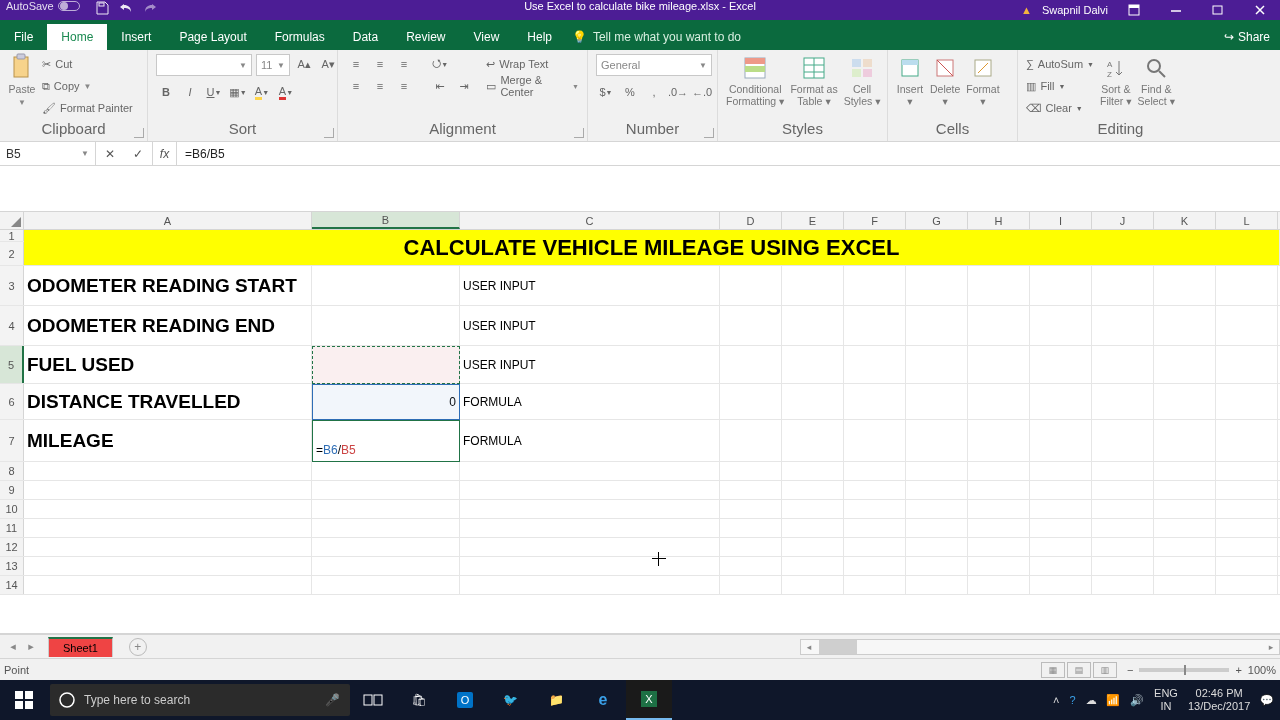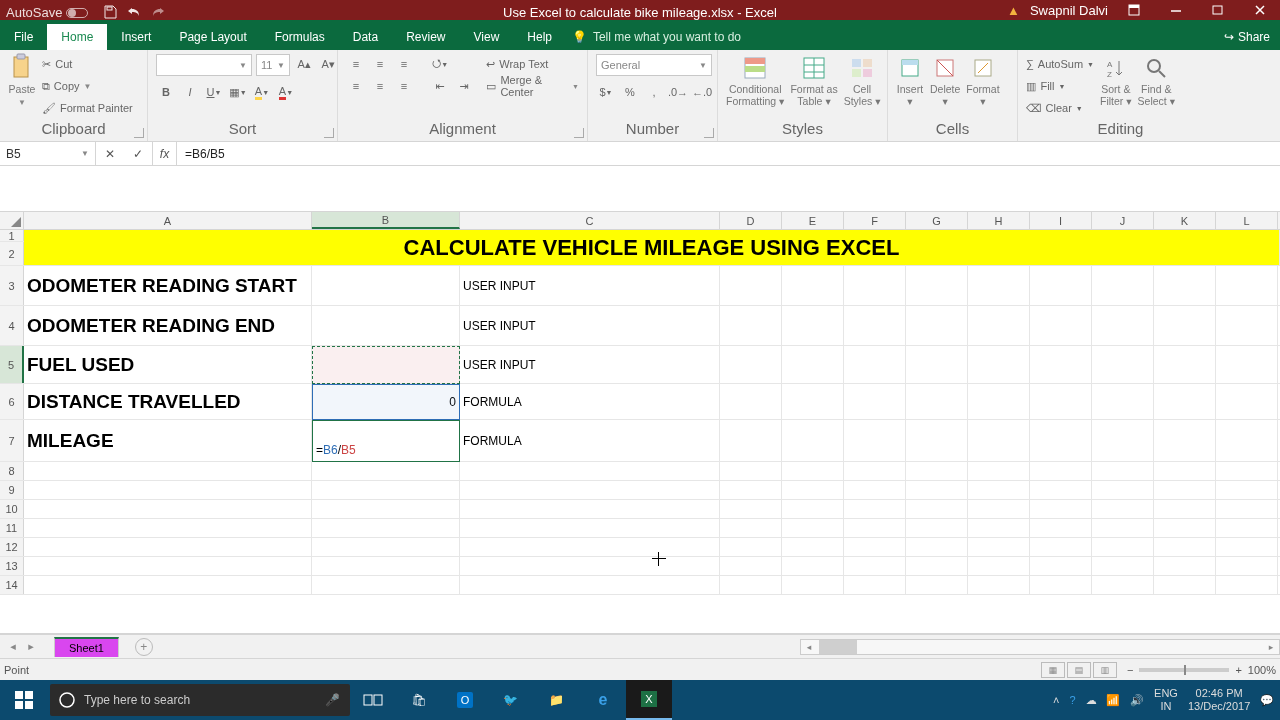--- a/index.html
+++ b/index.html
@@ -1,18 +1,18 @@
 <!DOCTYPE html>
 <html><head>
 <meta charset="utf-8">
 <style>
 *{box-sizing:border-box;margin:0;padding:0;font-family:"Segoe UI",Tahoma,sans-serif;user-select:none}
 html,body{width:1280px;height:720px;overflow:hidden;background:#fff}
 
-.titlebar{height:20px;background:#7f1d1d;color:#fff;display:flex;align-items:flex-end;font-size:13px;position:relative}
+.titlebar{height:20px;background:#4c1d95;color:#fff;display:flex;align-items:flex-start;font-size:11px;position:relative}
 .titlebar .autosave{margin-left:6px;opacity:.85;display:flex;align-items:center;gap:4px}
 .titlebar .autosave .toggle{width:22px;height:10px;border:1px solid #fff;border-radius:6px;position:relative;opacity:.75}
 .titlebar .autosave .toggle::after{content:"";position:absolute;left:1px;top:0;width:8px;height:8px;background:#fff;border-radius:50%}
 .titlebar .qat{display:flex;gap:8px;margin-left:14px;align-items:center}
 .titlebar .qat .qbtn{width:16px;height:16px;display:flex;align-items:center;justify-content:center;opacity:.9}
 .titlebar .title-center{position:absolute;left:50%;transform:translateX(-50%);white-space:nowrap}
 .titlebar .title-right{margin-left:auto;display:flex;align-items:center;gap:10px;padding-right:4px}
 .titlebar .winbtn{width:32px;height:20px;display:flex;align-items:center;justify-content:center}
 .titlebar svg{display:block}
 
@@ -73,34 +73,34 @@
 .editcell{position:absolute;border:1.5px solid #217346;background:#fff;font-size:12px;padding:1px 3px;display:flex;align-items:center}
 .editcell .ref{color:#2e6db5}
 .editcell .curref{color:#c44}
 .cursor-cross{position:absolute;width:14px;height:14px;pointer-events:none}
 .cursor-cross::before,.cursor-cross::after{content:"";position:absolute;background:#000}
 .cursor-cross::before{left:6px;top:0;width:1px;height:14px}
 .cursor-cross::after{top:6px;left:0;height:1px;width:14px}
 
 .sheettabs{height:24px;display:flex;align-items:center;background:#f1f1f1;border-top:1px solid #d5d5d5;font-size:11px}
 .sheettabs .nav{width:44px;display:flex;justify-content:space-around;color:#888;padding:0 4px}
-.sheettabs .stab{padding:3px 14px;background:#d946ef;border:1px solid #ccc;border-bottom:none;border-top:2px solid #217346;margin-left:10px}
+.sheettabs .stab{padding:3px 14px;background:#ef4444;border:1px solid #ccc;border-bottom:none;border-top:2px solid #217346;margin-left:4px}
 .sheettabs .addsheet{width:18px;height:18px;border:1px solid #bbb;border-radius:50%;margin-left:16px;display:flex;align-items:center;justify-content:center;color:#888;font-size:12px}
 .sheettabs .hscroll{margin-left:auto;height:16px;width:480px;border:1px solid #ccc;background:#f7f7f7;display:flex;align-items:center}
 .sheettabs .hscroll .arr{width:16px;text-align:center;color:#888;font-size:9px}
 .sheettabs .hscroll .thumb{height:100%;width:38px;background:#cfcfcf;margin-left:2px}
 
 .statusbar{height:22px;background:#f1f1f1;border-top:1px solid #d5d5d5;display:flex;align-items:center;font-size:11px;color:#555;padding:0 4px}
 .statusbar .views{margin-left:auto;display:flex;align-items:center;gap:2px}
 .statusbar .vb{width:24px;height:16px;border:1px solid #bbb;display:flex;align-items:center;justify-content:center;font-size:9px;color:#888}
 .statusbar .zoom{display:flex;align-items:center;gap:6px;margin-left:10px}
 .statusbar .ztrack{width:90px;height:4px;background:#ccc;position:relative}
 .statusbar .ztrack::after{content:"";position:absolute;left:50%;top:-3px;width:2px;height:10px;background:#888}
 
-.taskbar{height:40px;background:#0c4a6e;display:flex;align-items:center;color:#fff;font-size:12px}
+.taskbar{height:40px;background:#0f172a;display:flex;align-items:center;color:#fff;font-size:12px}
 .taskbar .start{width:48px;height:40px;display:flex;align-items:center;justify-content:center}
 .taskbar .search{flex:0 0 300px;height:32px;background:#2b2b2b;display:flex;align-items:center;border-radius:2px;margin-left:2px;color:#ccc}
 .taskbar .search .sicon{width:34px;display:flex;align-items:center;justify-content:center}
 .taskbar .tb{width:46px;height:40px;display:flex;align-items:center;justify-content:center}
 .taskbar .tb.active{border-bottom:2px solid #76b9ed;background:#1a1a1a}
 .taskbar .tray{margin-left:auto;display:flex;align-items:center;gap:10px;padding-right:6px;font-size:11px;color:#ddd}
 .taskbar .tray .stack{display:flex;flex-direction:column;align-items:center;line-height:1.15}
 .warn{color:#f3b33e}
 </style>
 </head>

